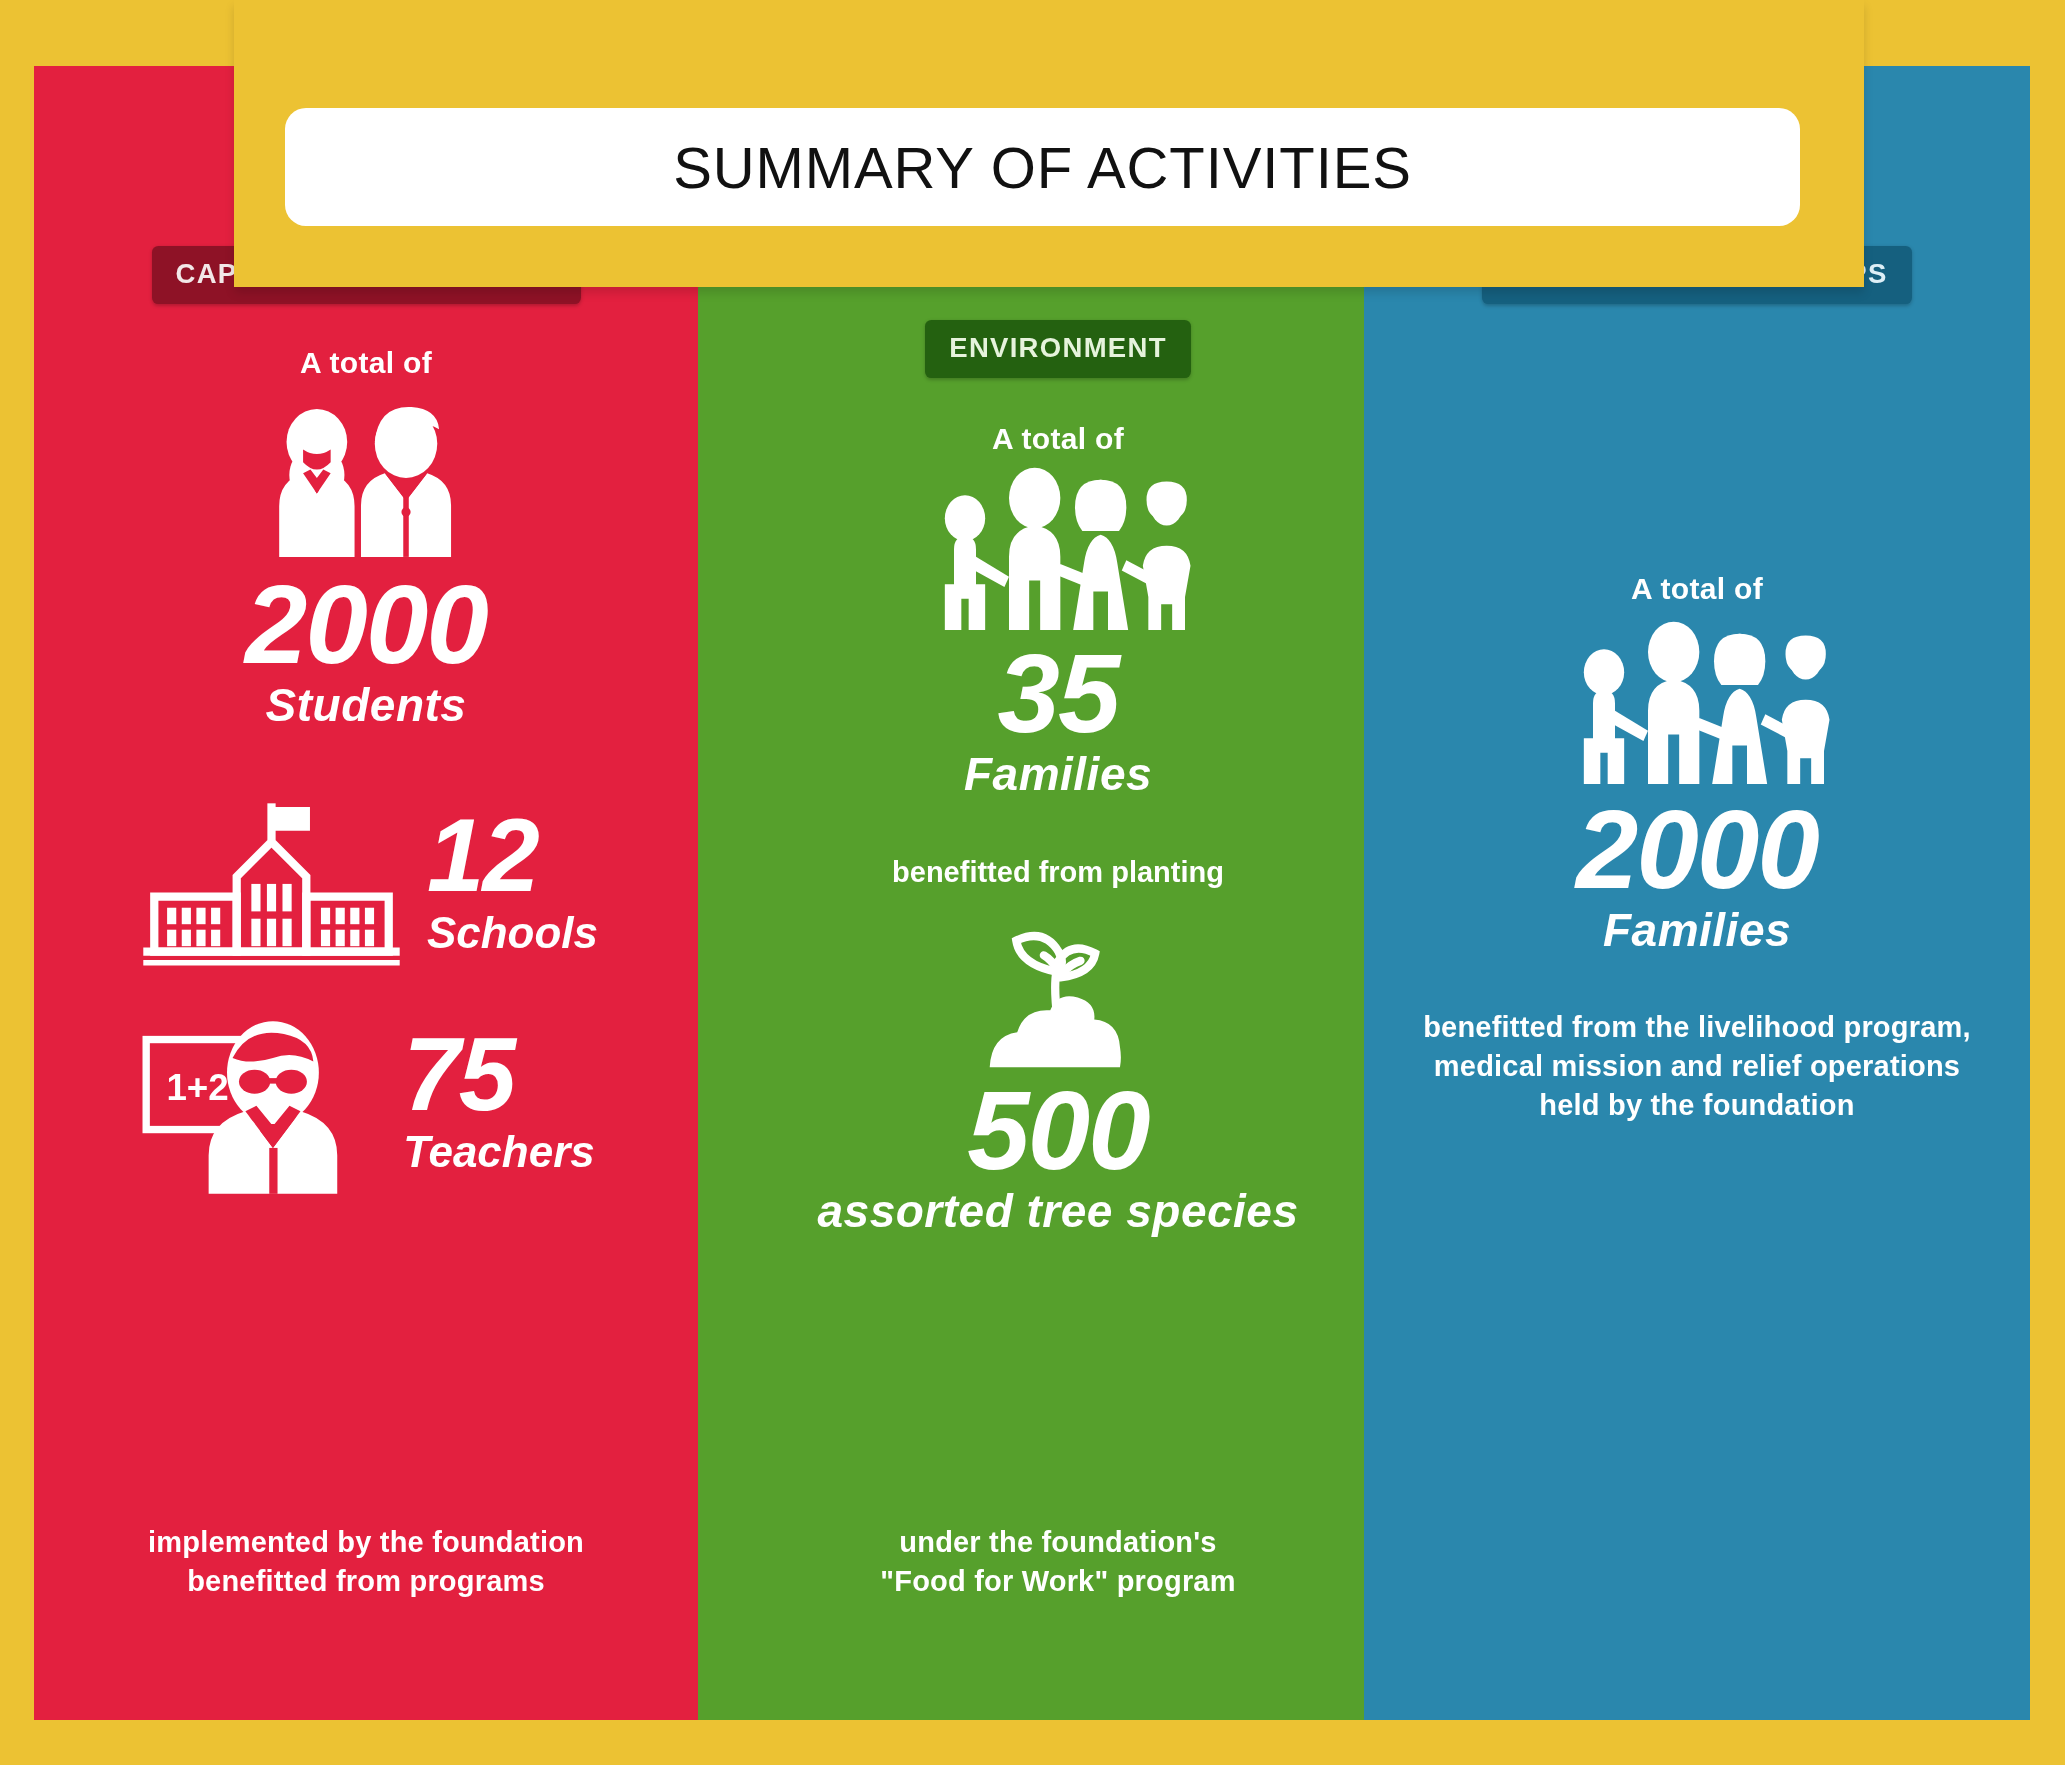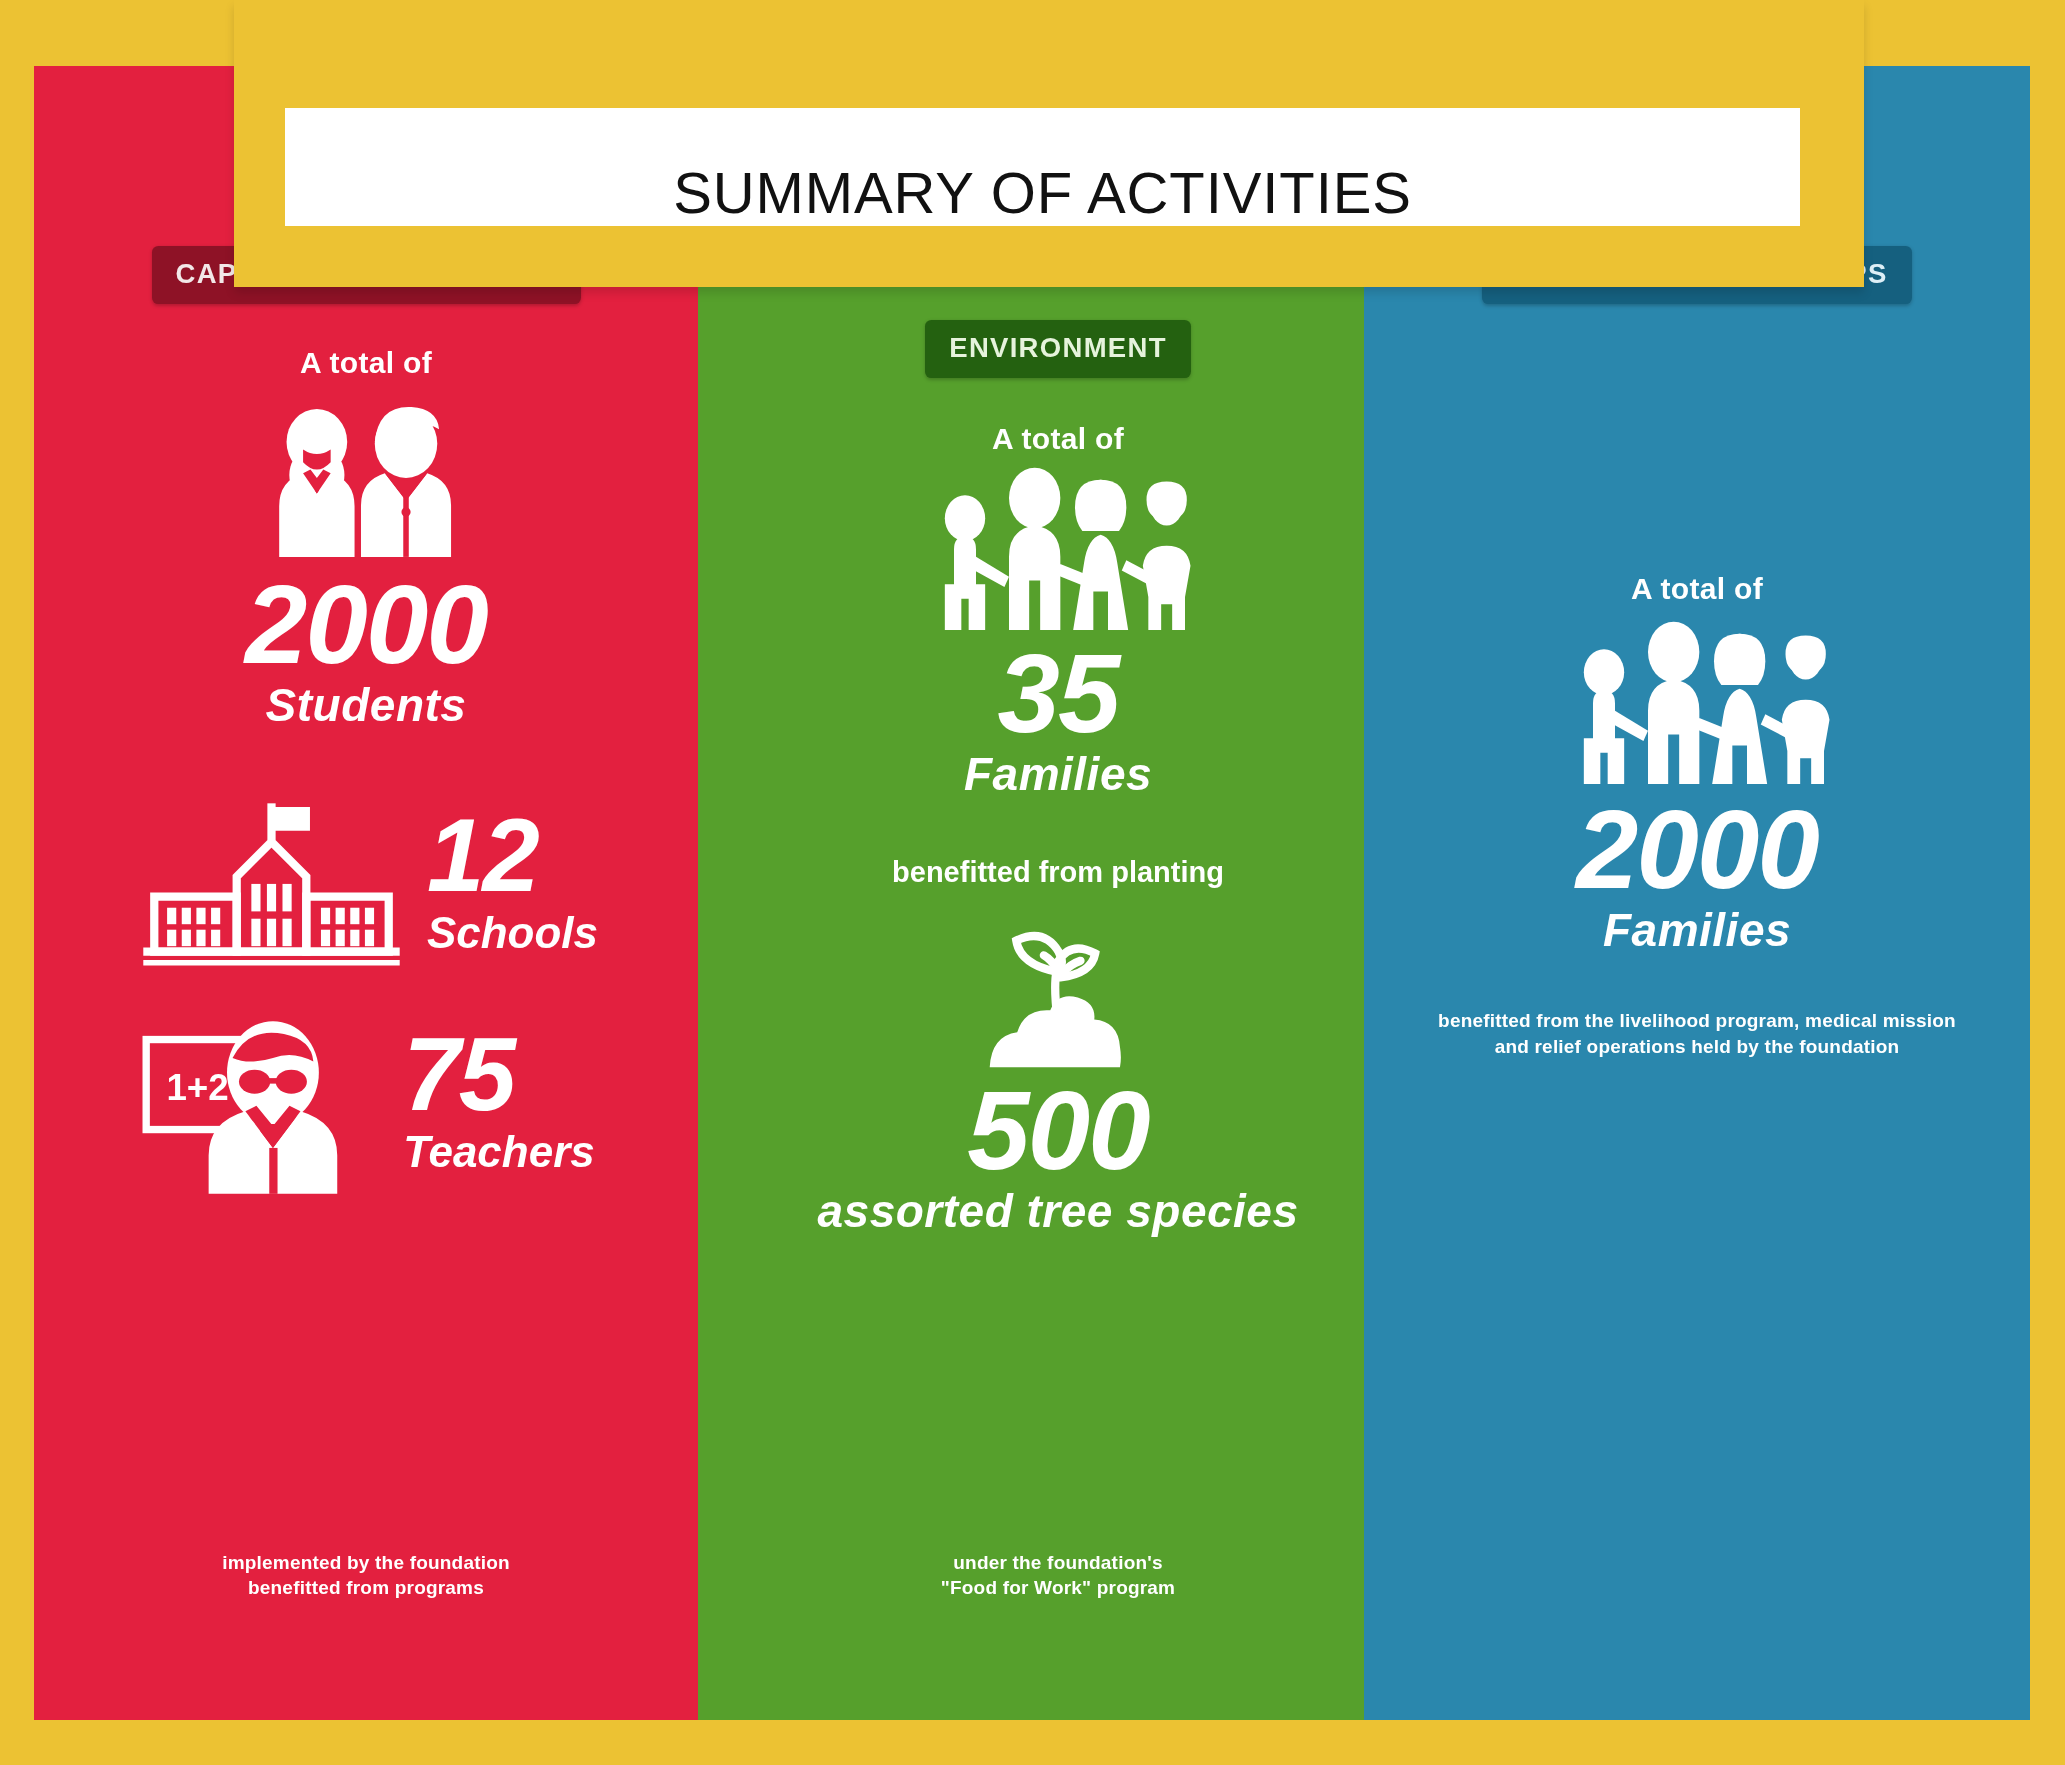--- a/index.html
+++ b/index.html
@@ -30,22 +30,23 @@
     box-shadow:0 5.5px 9.2px rgba(0,0,0,0.13);
     z-index:3;
   }
 
   
   .title-box {
     position:absolute;
     left:285px; top:108px;
     width:1515px; height:118px;
     background:#FFFFFF;
-    display:flex; align-items:flex-end; justify-content:center;
+    display:flex; align-items:center; justify-content:center;
     z-index:4;
+    border-radius:21px;
   }
   .title-text {
     font-size:58px;
     letter-spacing:0.9px;
     color:#111;
     font-weight:400;
     white-space:nowrap;
   }
 
   
@@ -86,21 +87,21 @@
     line-height:0.95;
     letter-spacing:-1.8px;
   }
   .unit {
     font-size:46px;
     font-weight:800;
     font-style:italic;
     letter-spacing:0.5px;
   }
   .caption {
-    font-size:19px;
+    font-size:29px;
     font-weight:700;
     line-height:1.35;
     text-align:center;
     letter-spacing:0.2px;
   }
   .caption b { font-weight:800; }
   .mid-note {
     font-size:29px;
     font-weight:700;
     text-align:left;

